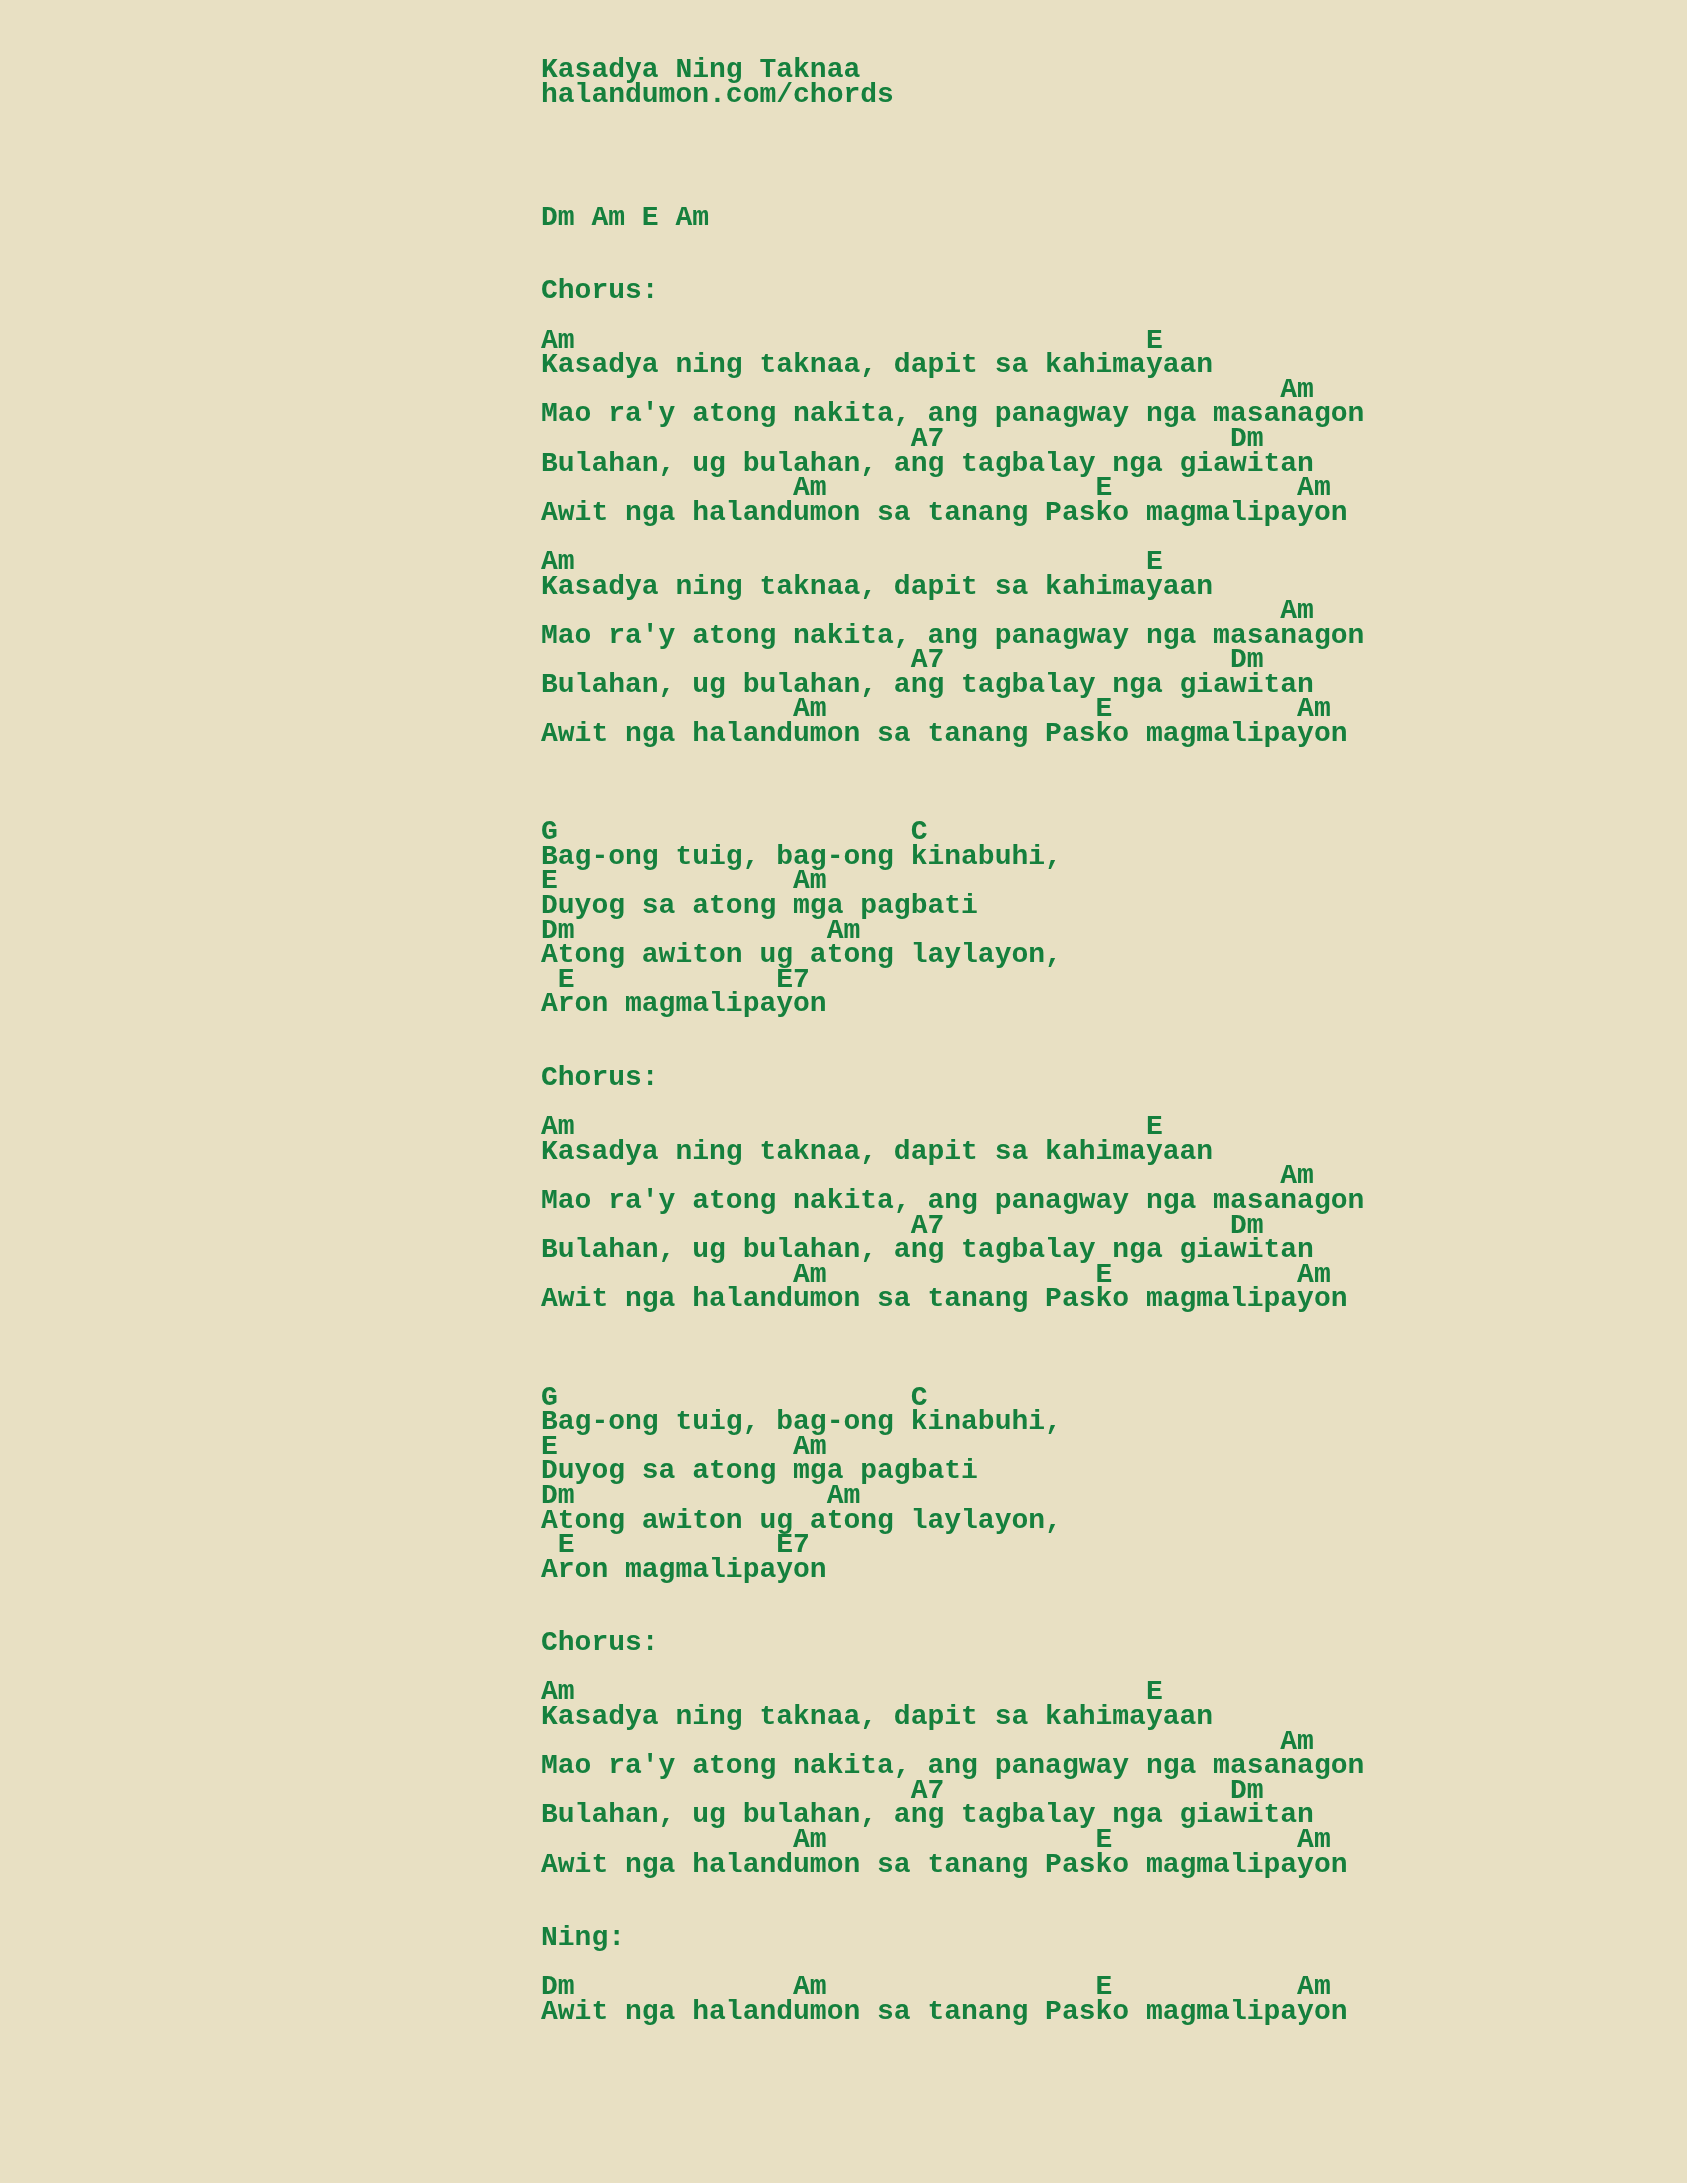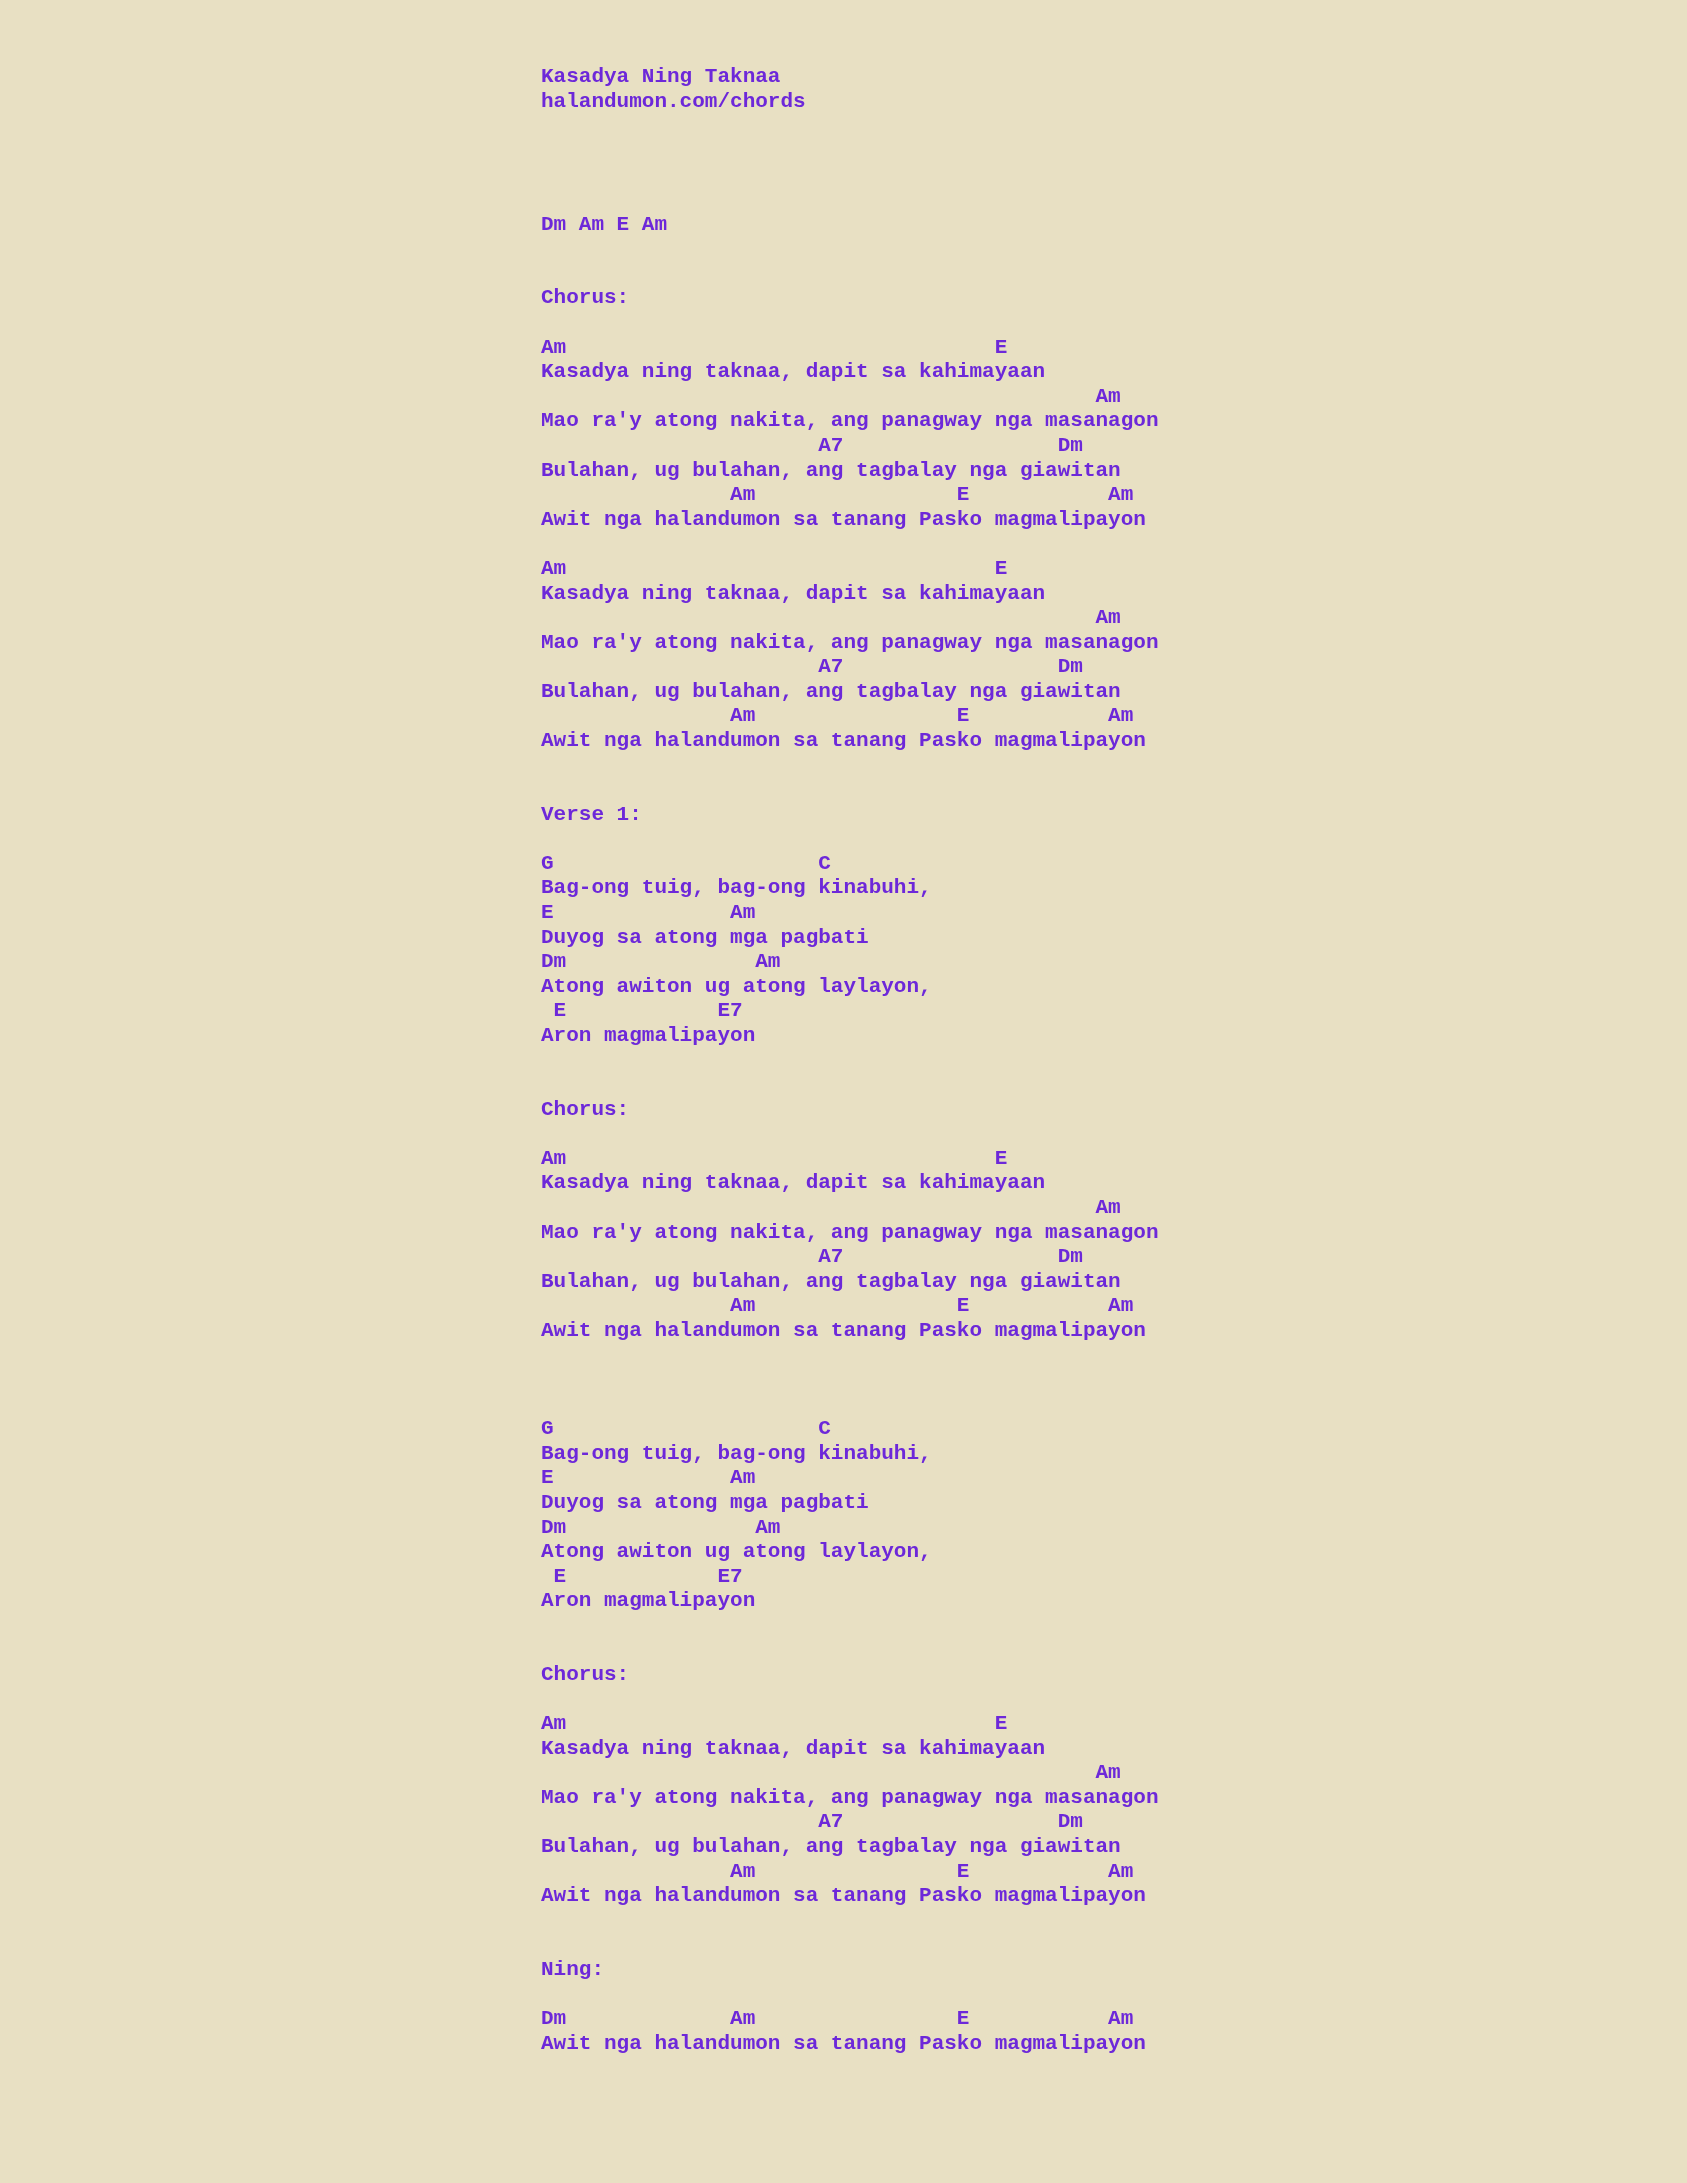--- a/index.html
+++ b/index.html
@@ -9,25 +9,25 @@
   body {
     width: 1687px;
     height: 2183px;
     background: #e8e0c3;
     overflow: hidden;
     font-family: "Liberation Mono", "DejaVu Sans Mono", monospace;
   }
   .sheet {
     position: absolute;
     left: 541px;
-    top: 65px;
+    top: 58px;
     font-family: "Liberation Mono", "DejaVu Sans Mono", monospace;
     font-weight: 700;
-    font-size: 21px;
-    color: #6d28d9;
+    font-size: 28px;
+    color: #15803d;
   }
   .line {
     white-space: pre;
     height: 24.6px;
     line-height: 24.6px;
     letter-spacing: 0;
   }
   
   .g1 { height: 24.6px; }
   .g2 { height: 49px; }
@@ -72,21 +72,20 @@
     <div class="line">Mao ra'y atong nakita, ang panagway nga masanagon</div>
     <div class="line">                      A7                 Dm</div>
     <div class="line">Bulahan, ug bulahan, ang tagbalay nga giawitan</div>
     <div class="line">               Am                E           Am</div>
     <div class="line">Awit nga halandumon sa tanang Pasko magmalipayon</div>
   </section>
 
   <div class="g2"></div>
 
   <section class="section">
-    <div class="line">Verse 1:</div>
     <div class="g1"></div>
 
     <div class="line">G                     C</div>
     <div class="line">Bag-ong tuig, bag-ong kinabuhi,</div>
     <div class="line">E              Am</div>
     <div class="line">Duyog sa atong mga pagbati</div>
     <div class="line">Dm               Am</div>
     <div class="line">Atong awiton ug atong laylayon,</div>
     <div class="line"> E            E7</div>
     <div class="line">Aron magmalipayon</div>

